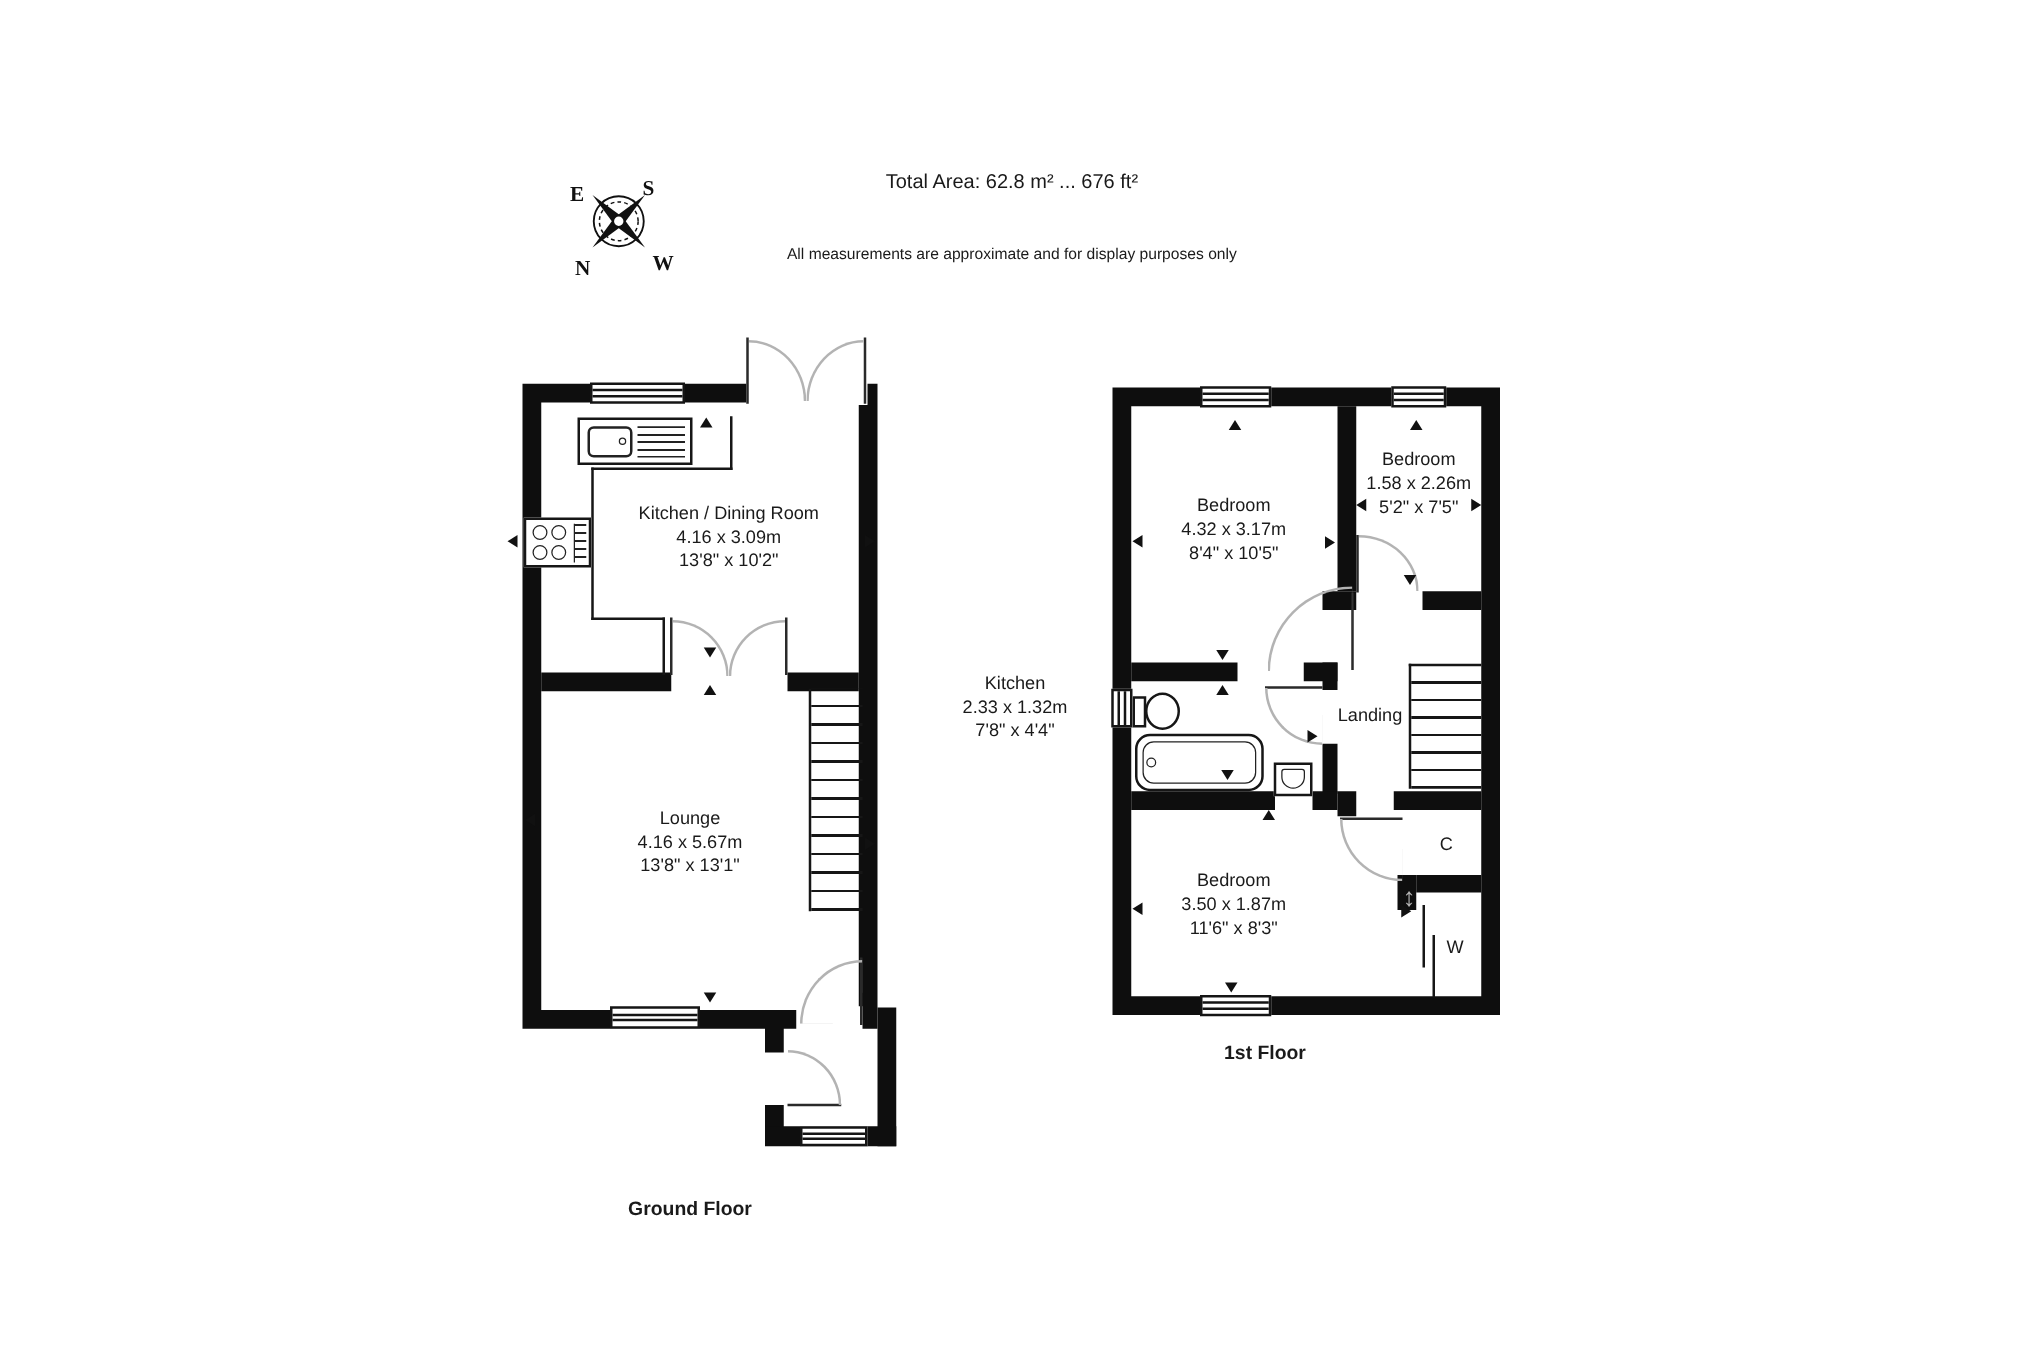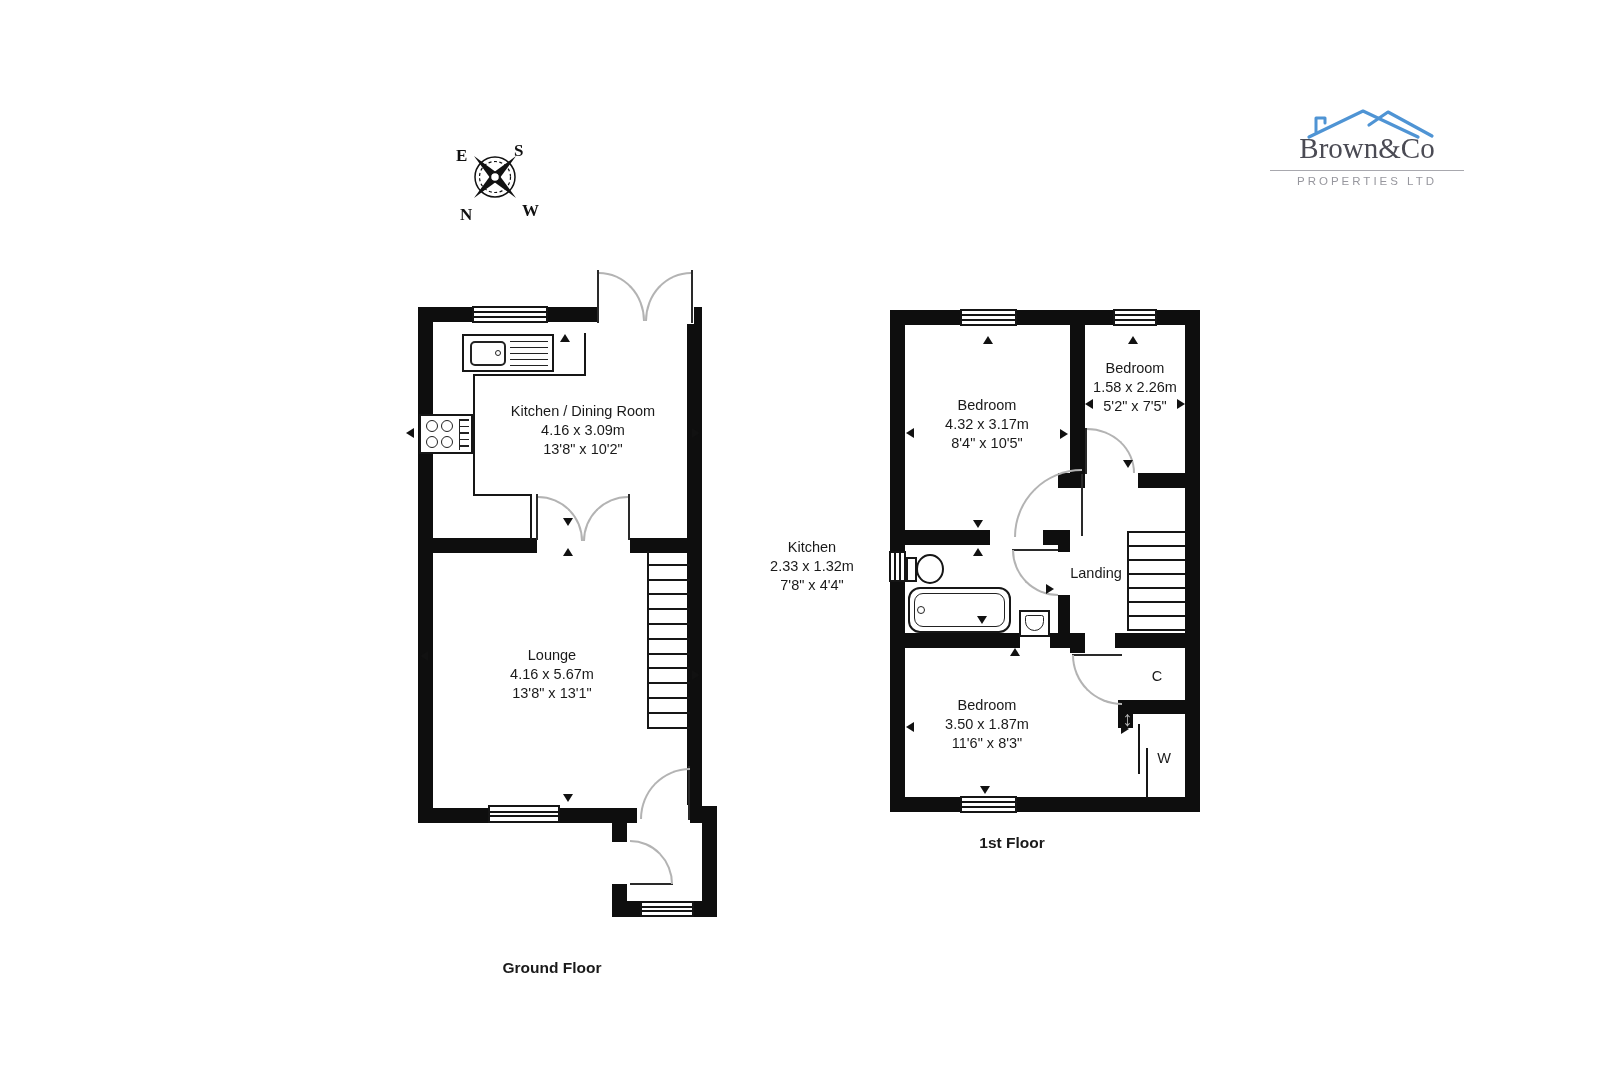--- a/index.html
+++ b/index.html
@@ -50,45 +50,37 @@
   .logo-rule{position:absolute;left:8px;right:8px;top:64px;border-top:1.5px solid #a8a8ae;}
   .logo-sub{position:absolute;left:0;top:69px;width:100%;text-align:center;font-size:11.5px;
             letter-spacing:3px;color:var(--logo_sub);}
   .slide-icon{position:absolute;color:#b5b5b5;font-size:21px;line-height:21px;}
 </style>
 </head>
 <body>
 
 <div class="page">
 
+  <div class="header-area">Total Area: 62.8 m² ... 676 ft²</div>
+  <div class="header-disc">All measurements are approximate and for display purposes only</div>
 
   <svg class="abs" style="left:448px;top:130px;width:94px;height:94px" viewBox="0 0 94 94">
     <circle cx="47" cy="47" r="20" fill="none" stroke="#111" stroke-width="1.5"></circle>
     <circle cx="47" cy="47" r="15.5" fill="none" stroke="#111" stroke-width="1.2" stroke-dasharray="3 2.5"></circle>
     <path d="M68,26 L43.8,43.8 L50.2,50.2 Z" fill="#111"></path>
     <path d="M26,26 L50.2,43.8 L43.8,50.2 Z" fill="#111"></path>
     <path d="M26,68 L50.2,50.2 L43.8,43.8 Z" fill="#111"></path>
     <path d="M68,68 L43.8,50.2 L50.2,43.8 Z" fill="#111"></path>
     <circle cx="47" cy="47" r="4.5" fill="#fff" stroke="#111" stroke-width="1.5"></circle>
     <text x="8" y="31" font-family="Liberation Serif,serif" font-weight="bold" font-size="17" fill="#111">E</text>
     <text x="66" y="26" font-family="Liberation Serif,serif" font-weight="bold" font-size="17" fill="#111">S</text>
     <text x="12" y="90" font-family="Liberation Serif,serif" font-weight="bold" font-size="17" fill="#111">N</text>
     <text x="74" y="86" font-family="Liberation Serif,serif" font-weight="bold" font-size="17" fill="#111">W</text>
   </svg>
 
-  <div class="logo">
-    <svg class="abs" style="left:44px;top:0;width:135px;height:34px" viewBox="0 0 135 34">
-      <path d="M3,31 L57,5 L112,31" fill="none" stroke="var(--logo_blue)" stroke-width="3.2" stroke-linejoin="round" stroke-linecap="round"></path>
-      <path d="M10,26 L10,12 L19,12 L19,17" fill="none" stroke="var(--logo_blue)" stroke-width="3" stroke-linejoin="round" stroke-linecap="round"></path>
-      <path d="M63,19 L82,6 L126,30" fill="none" stroke="var(--logo_blue)" stroke-width="3.2" stroke-linejoin="round" stroke-linecap="round"></path>
-    </svg>
-    <div class="logo-name">Brown&amp;Co</div>
-    <div class="logo-rule"></div>
-    <div class="logo-sub">PROPERTIES LTD</div>
-  </div>
 
   <div>
     <div class="outline" style="left:418px;top:307px;width:284px;height:516px"></div>
 
     <div class="patch" style="left:597px;top:305px;width:97px;height:19px"></div>
     <div class="patch" style="left:637px;top:805px;width:53px;height:19px"></div>
 
     <div class="win-h" style="left:472px;top:306px;width:76px;height:17px"></div>
     <div class="win-h" style="left:488px;top:805px;width:72px;height:18px"></div>
 

